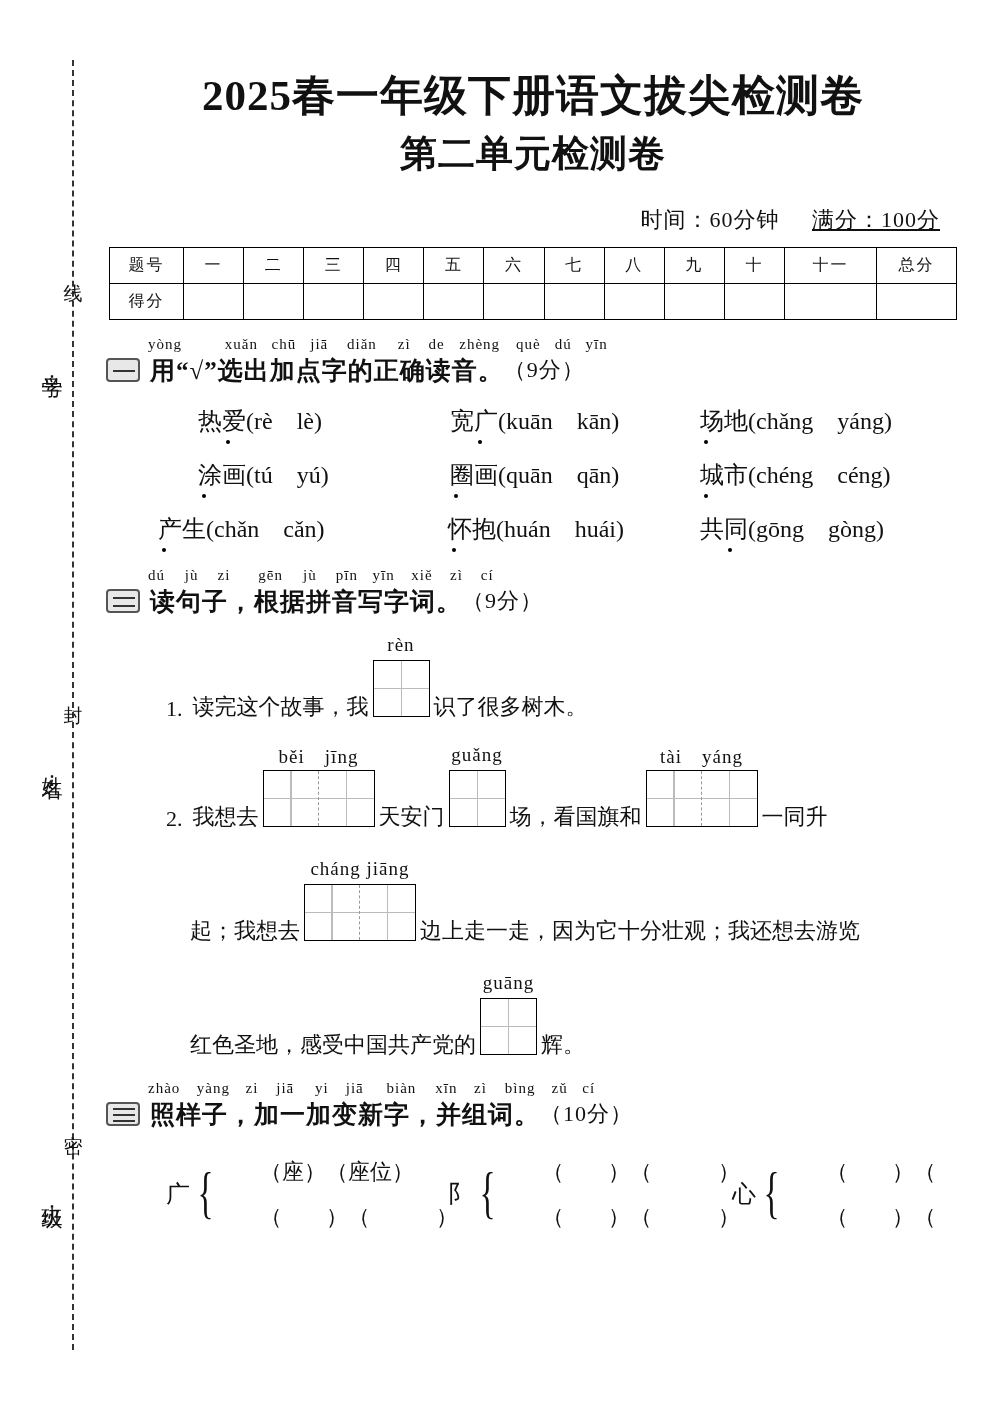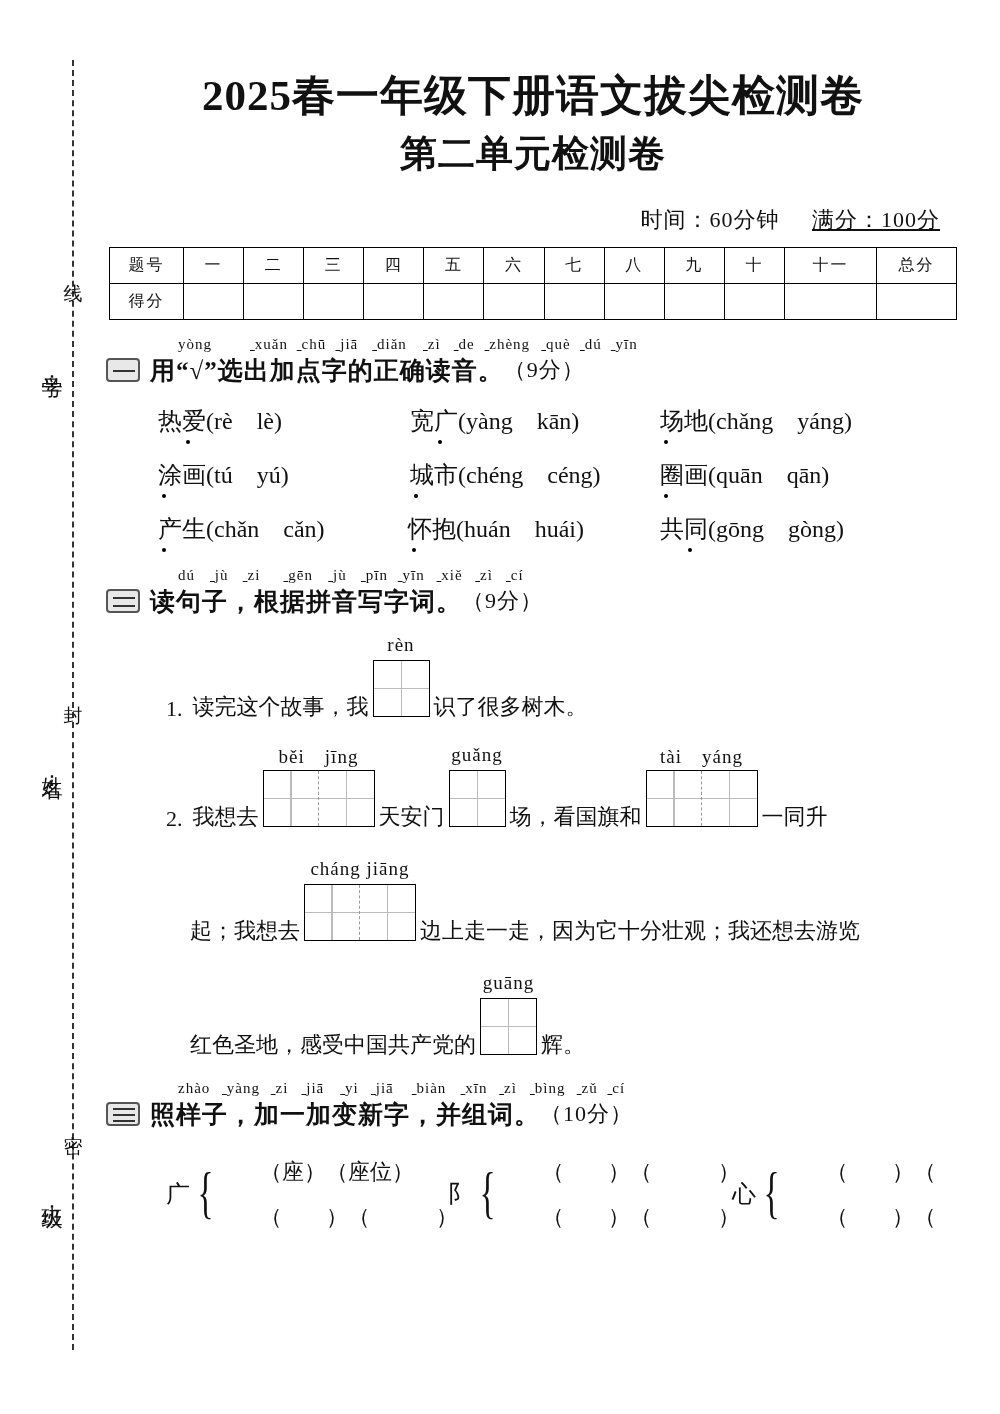--- a/index.html
+++ b/index.html
@@ -102,24 +102,23 @@
   
   .section {
     margin-top: 16px;
     position: relative;
   }
   .pinyin-row {
     font-size: 15px;
     font-family: "Liberation Serif", serif;
     color: #111;
     letter-spacing: 1px;
-    margin-left: 72px;
+    margin-left: 42px;
     margin-bottom: 1px;
     white-space: nowrap;
-    text-decoration: underline;
   }
   .pinyin-row span { display: inline-block; }
   .head-row {
     display: flex;
     align-items: center;
     font-size: 25px;
     font-weight: bold;
     letter-spacing: 1px;
   }
   .num-box {
@@ -154,21 +153,21 @@
   .ex1-row {
     display: flex;
     margin-bottom: 22px;
     padding-left: 52px;
     font-size: 24px;
   }
   .ex1-cell {
     position: relative;
     white-space: nowrap;
   }
-  .ex1-cell.c1 { width: 252px; }
+  .ex1-cell.c1 { width: 252px; margin-left: 40px; }
   .ex1-cell.c2 { width: 250px; }
   .ex1-cell.c3 { width: 250px; }
   .dot {
     position: absolute;
     width: 4px; height: 4px;
     background: #000;
     border-radius: 50%;
     bottom: -7px;
   }
 
@@ -320,40 +319,40 @@
     </div>
 
     <div class="ex1">
 
       <div class="ex1-row">
         <div class="ex1-cell c1">
           <span>热爱</span><span>(</span><span>rè　lè</span><span>)</span>
           <span class="dot" style="left:28px"></span>
         </div>
         <div class="ex1-cell c2">
-          <span>宽广</span><span>(</span><span>yàng　kān</span><span>)</span>
+          <span>宽广</span><span>(</span><span>kuān　kān</span><span>)</span>
           <span class="dot" style="left:28px"></span>
         </div>
         <div class="ex1-cell c3">
           <span>场地</span><span>(</span><span>chǎng　yáng</span><span>)</span>
           <span class="dot" style="left:4px"></span>
         </div>
       </div>
 
       <div class="ex1-row">
         <div class="ex1-cell c1">
           <span>涂画</span><span>(</span><span>tú　yú</span><span>)</span>
           <span class="dot" style="left:4px"></span>
         </div>
+        <div class="ex1-cell c3">
+          <span>圈画</span><span>(</span><span>quān　qān</span><span>)</span>
+          <span class="dot" style="left:4px"></span>
+        </div>
         <div class="ex1-cell c2">
           <span>城市</span><span>(</span><span>chéng　céng</span><span>)</span>
-          <span class="dot" style="left:4px"></span>
-        </div>
-        <div class="ex1-cell c3">
-          <span>圈画</span><span>(</span><span>quān　qān</span><span>)</span>
           <span class="dot" style="left:4px"></span>
         </div>
       </div>
 
       <div class="ex1-row">
         <div class="ex1-cell c2">
           <span>产生</span><span>(</span><span>chǎn　cǎn</span><span>)</span>
           <span class="dot" style="left:4px"></span>
         </div>
         <div class="ex1-cell c1">

